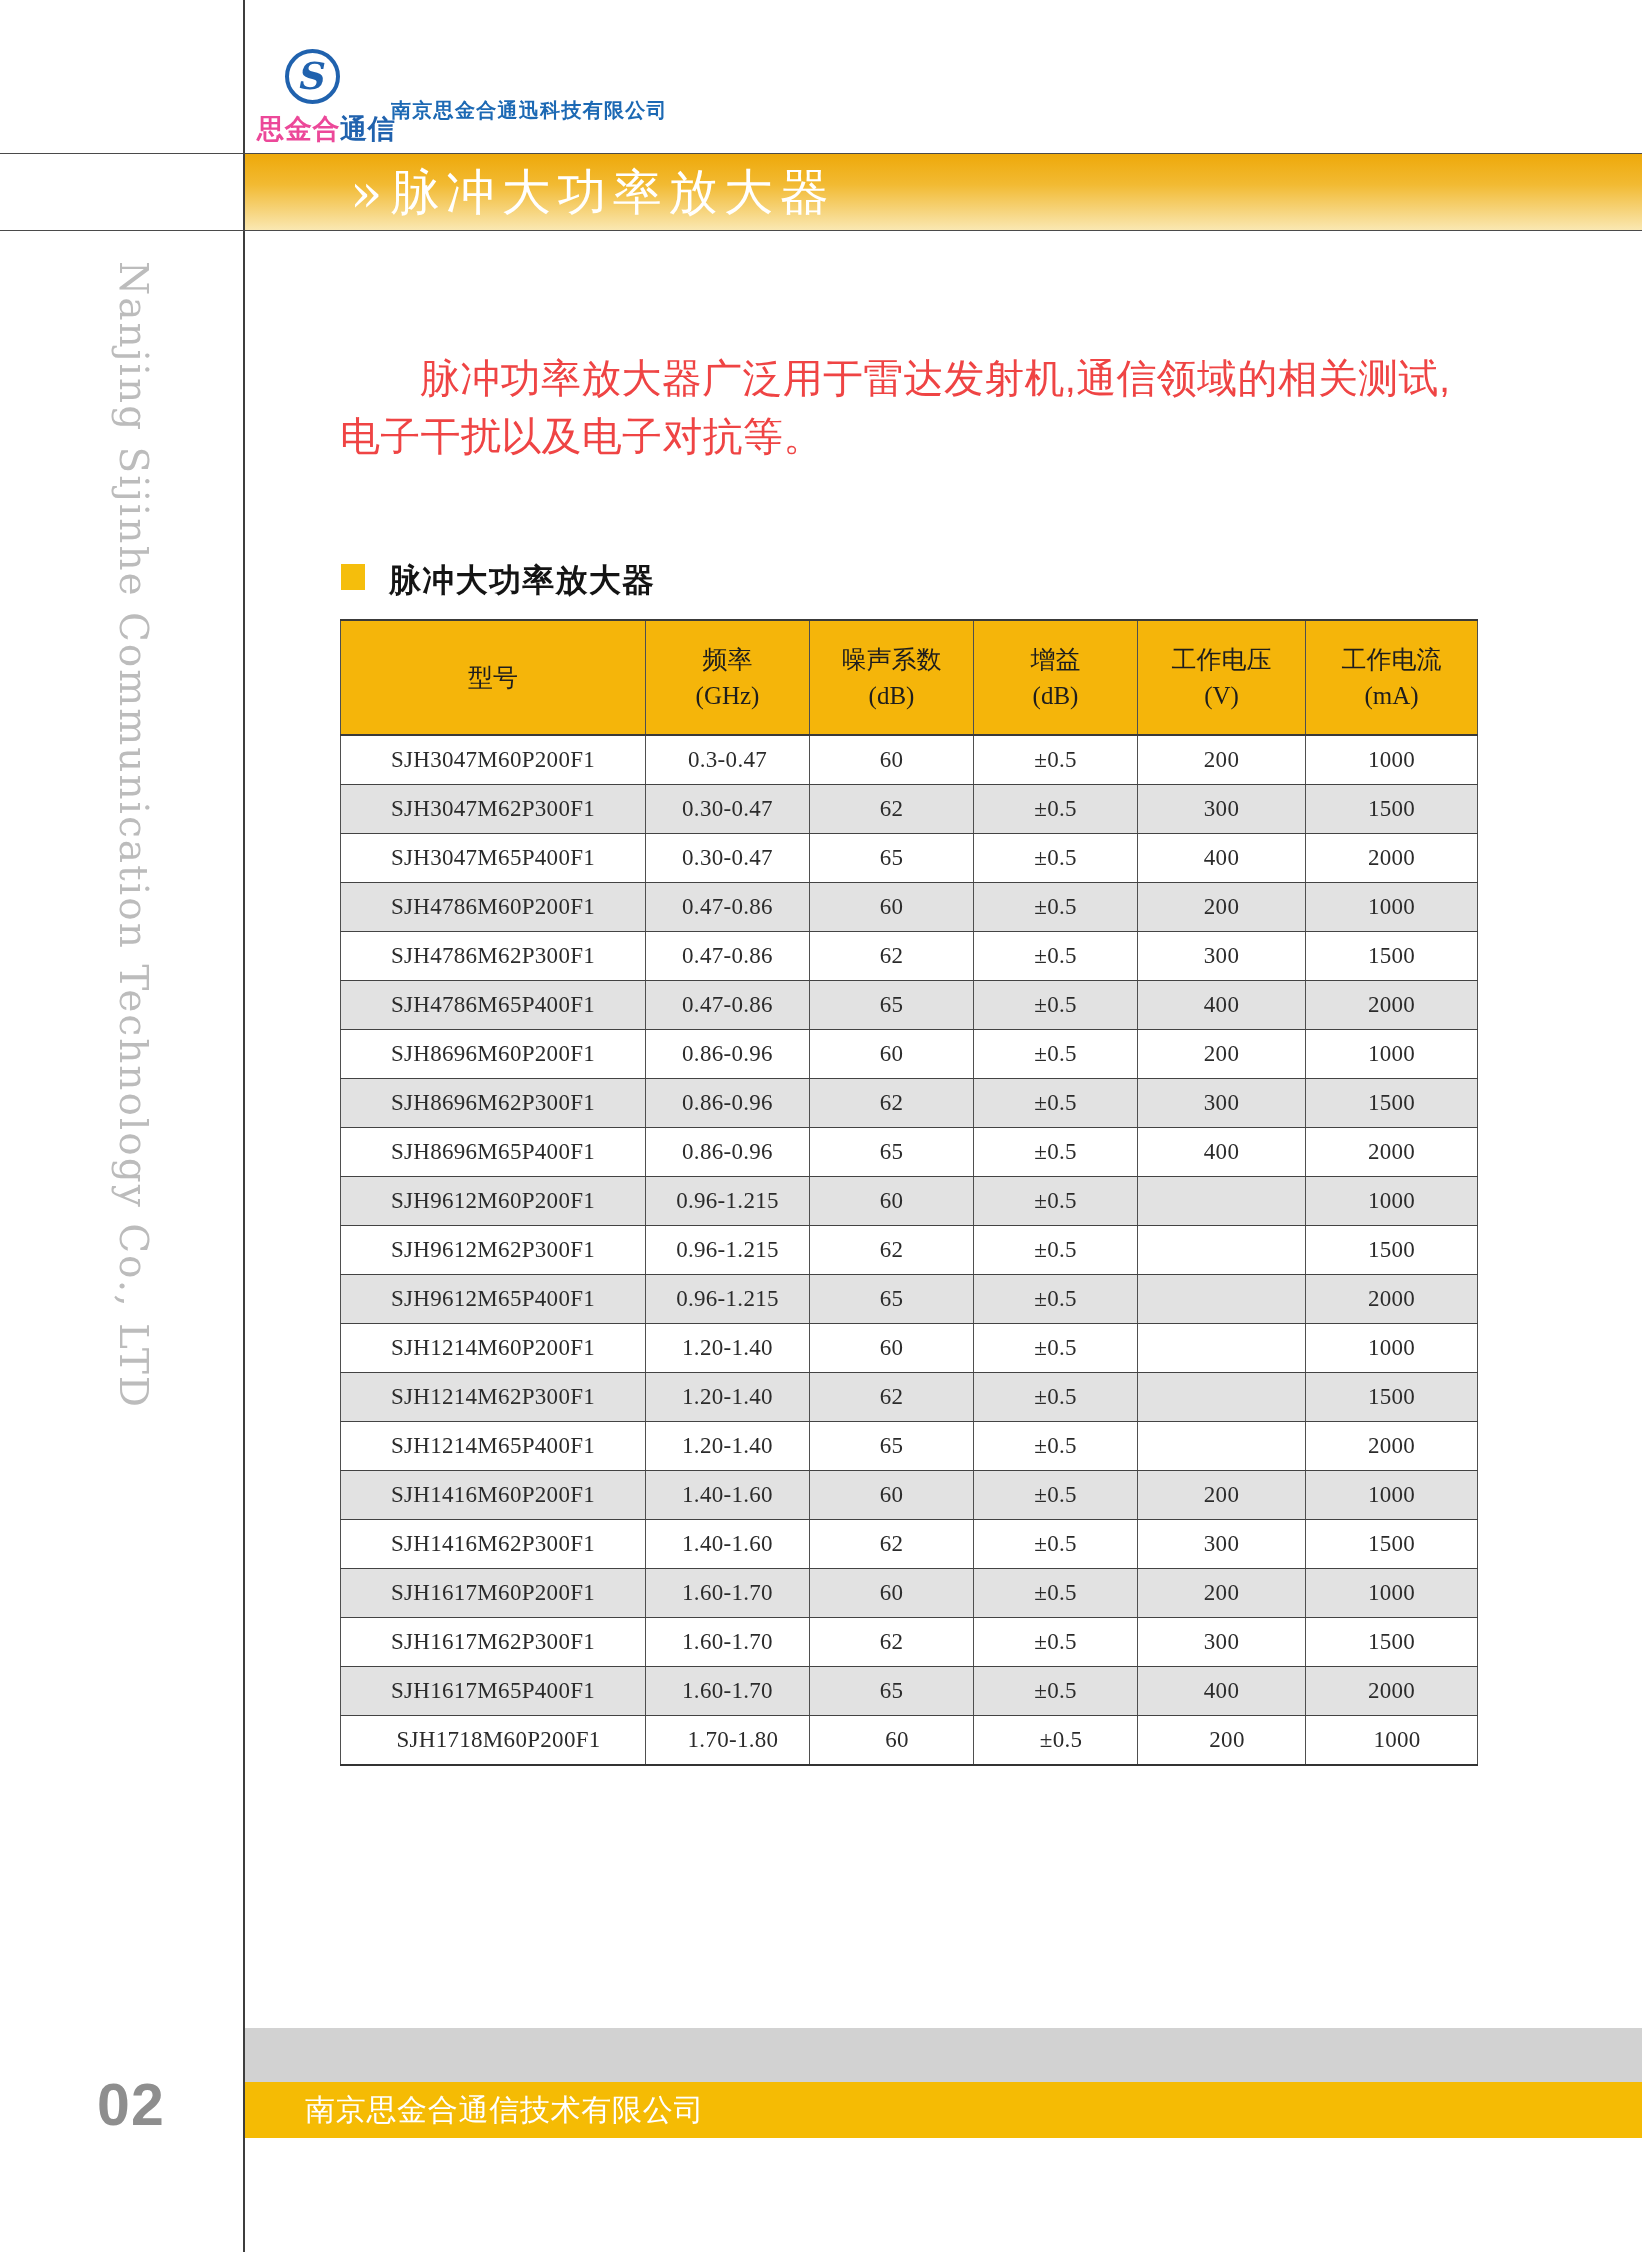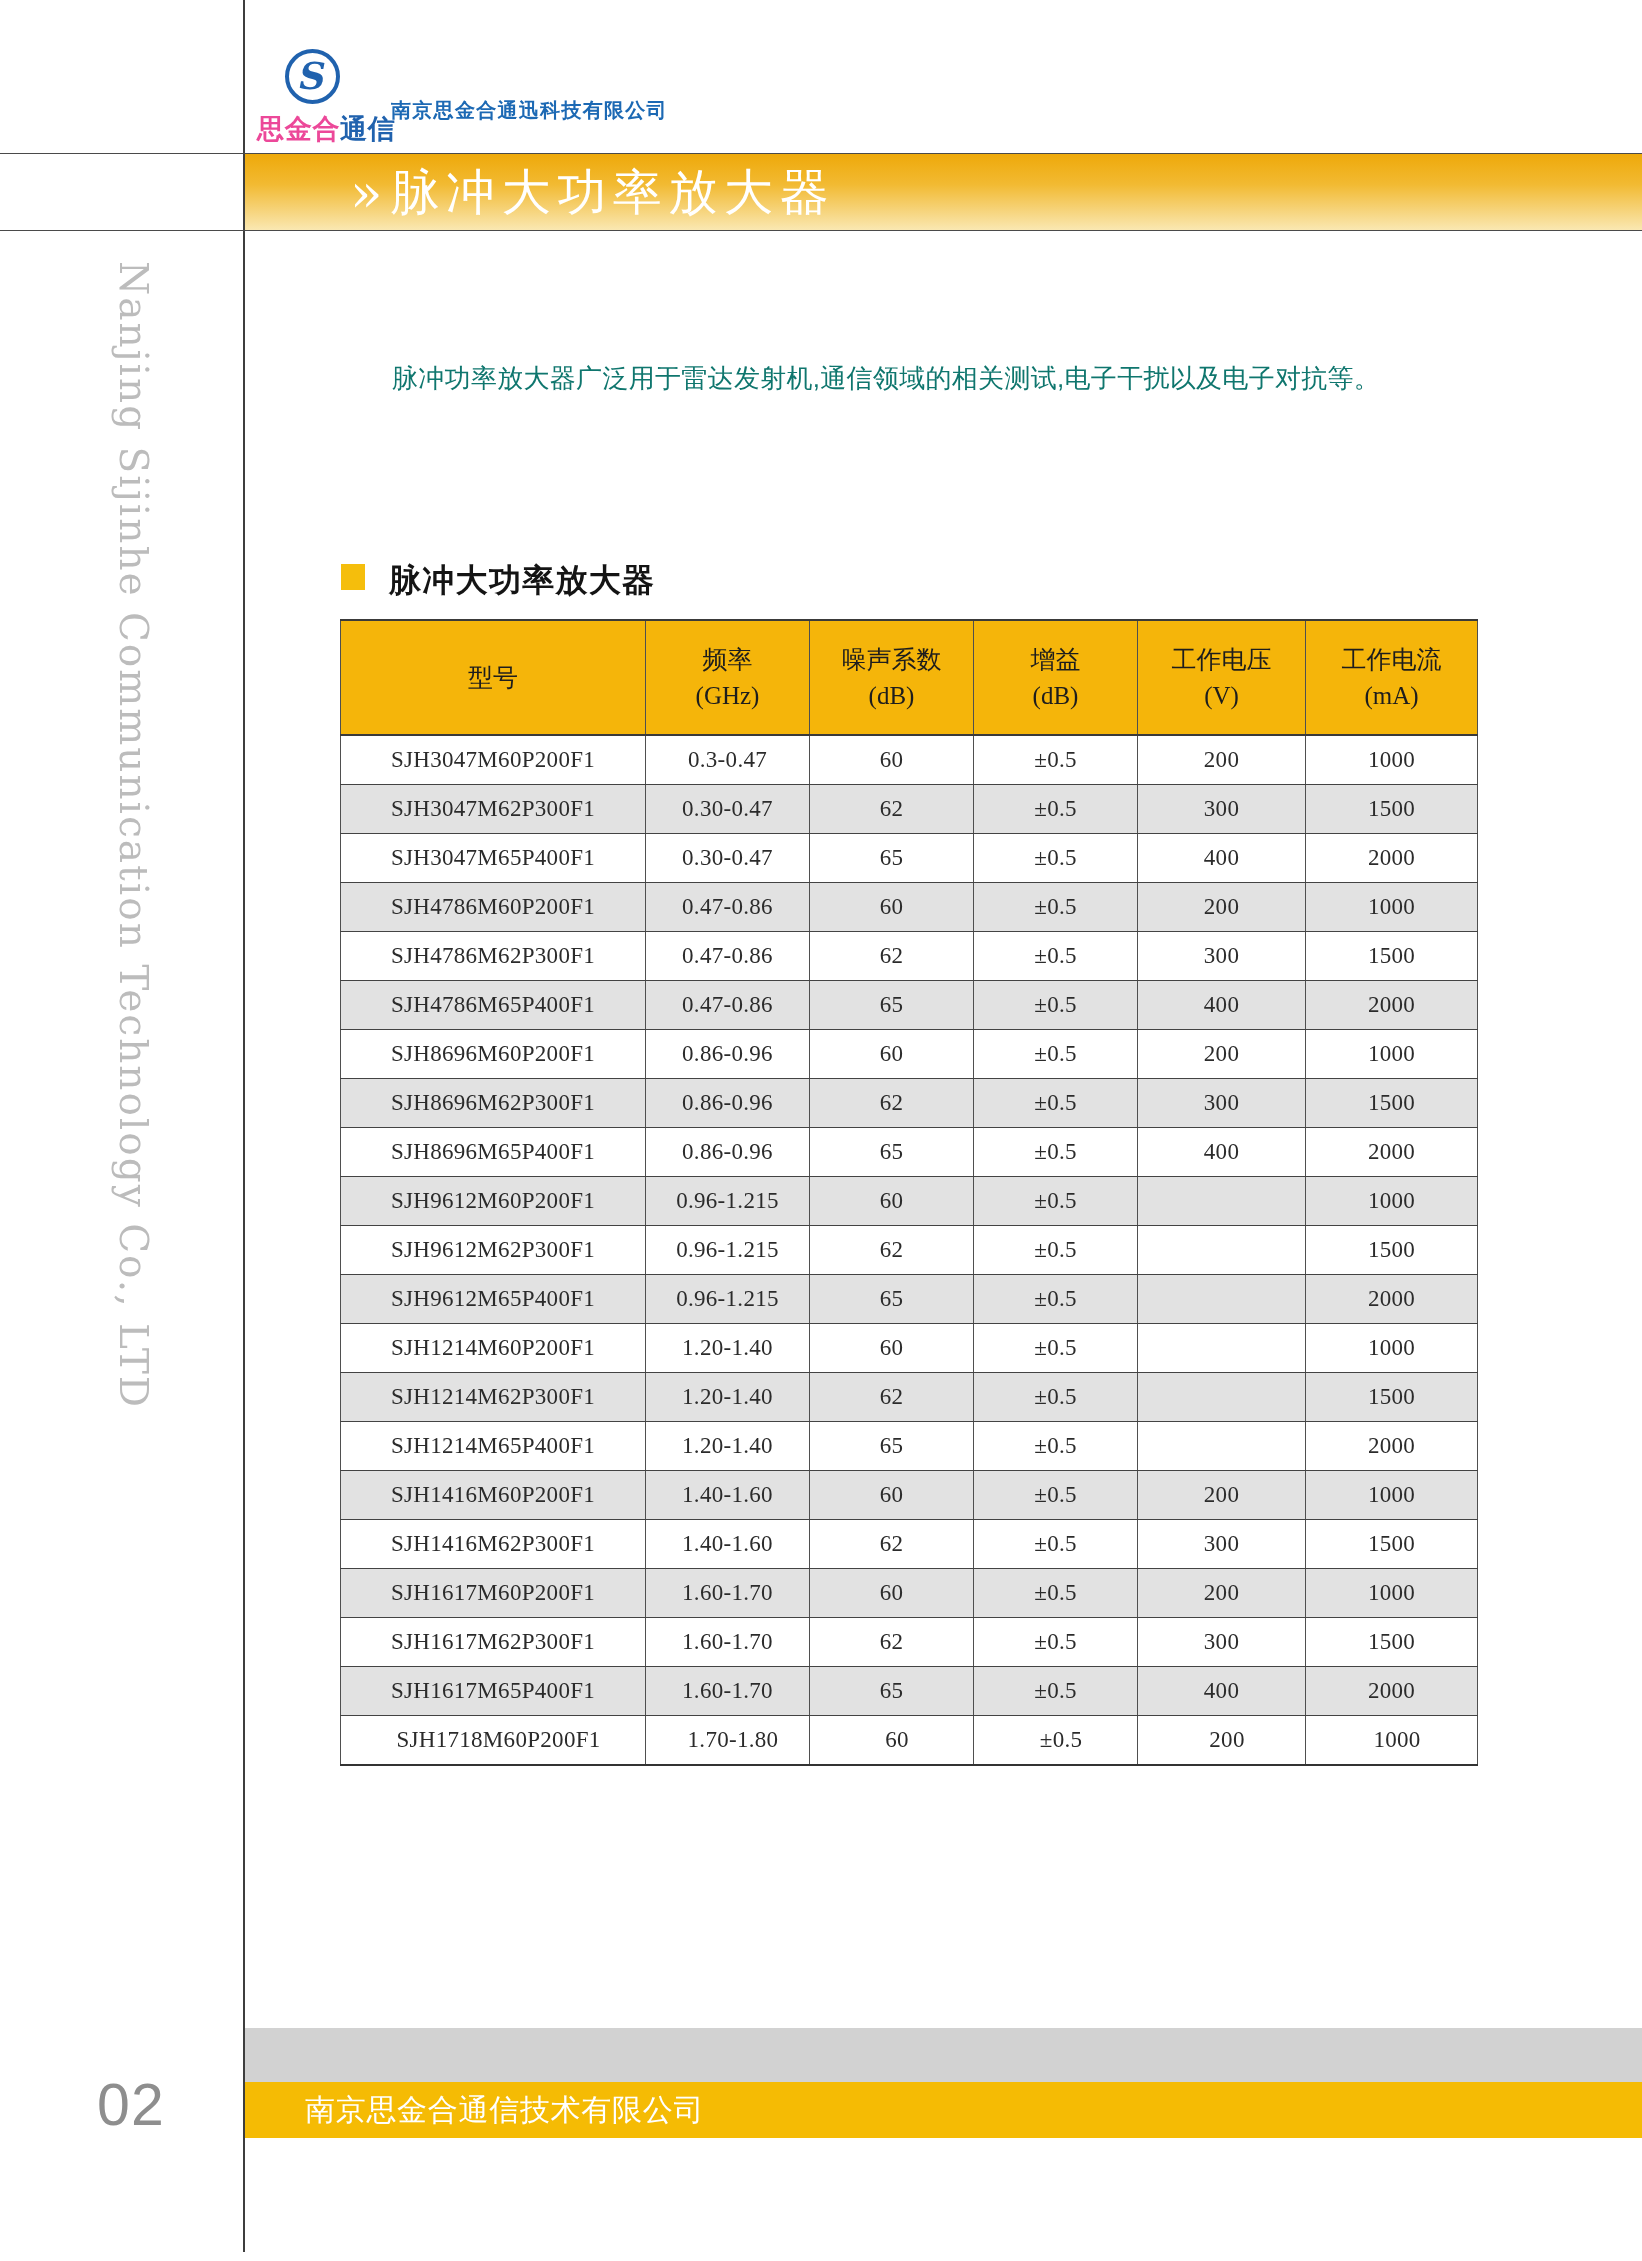--- a/index.html
+++ b/index.html
@@ -38,21 +38,21 @@
     background:linear-gradient(180deg,#eea90a 0%,#f2ba32 40%,#f7d887 80%,#fae8b2 100%);
     display:flex;align-items:center;
     font-family:"DejaVu Serif",serif;color:#ffffff;
   }
   .banner .chev{font-size:53px;margin-left:105px;margin-right:8px;line-height:1;}
   .banner .title{font-size:49px;letter-spacing:6.6px;line-height:1;white-space:nowrap;}
 
   
   .intro{
     position:absolute;left:340px;top:349px;width:1148px;
-    font-size:26px;line-height:58px;color:#0f766e;text-indent:2em;
+    font-size:40px;line-height:58px;color:#ef4444;text-indent:2em;
     letter-spacing:0.3px;
   }
 
   
   .sec-square{position:absolute;left:341px;top:564px;width:24px;height:26px;background:#f5be0c;}
   .sec-title{
     position:absolute;left:389px;top:559px;font-size:32px;font-weight:bold;
     color:#141414;letter-spacing:1.3px;white-space:nowrap;
   }
 
@@ -93,21 +93,21 @@
   }
 
   
   .footer-gray{position:absolute;left:245px;top:2028px;width:1397px;height:54px;background:#d2d2d2;}
   .footer-gold{
     position:absolute;left:245px;top:2082px;width:1397px;height:56px;background:#f5bb04;
     display:flex;align-items:center;
   }
   .footer-gold .txt{margin-left:60px;font-size:30px;color:#ffffff;letter-spacing:0.7px;white-space:nowrap;}
   .page-number{
-    position:absolute;left:97px;top:2076px;font-size:59px;font-weight:400;
+    position:absolute;left:97px;top:2076px;font-size:59px;font-weight:700;
     color:#8e8e8e;letter-spacing:1.3px;line-height:1;
   }
 </style>
 </head>
 <body>
 
 <div class="v-rule"></div>
 <div class="h-rule top"></div>
 <div class="h-rule bottom"></div>
 

